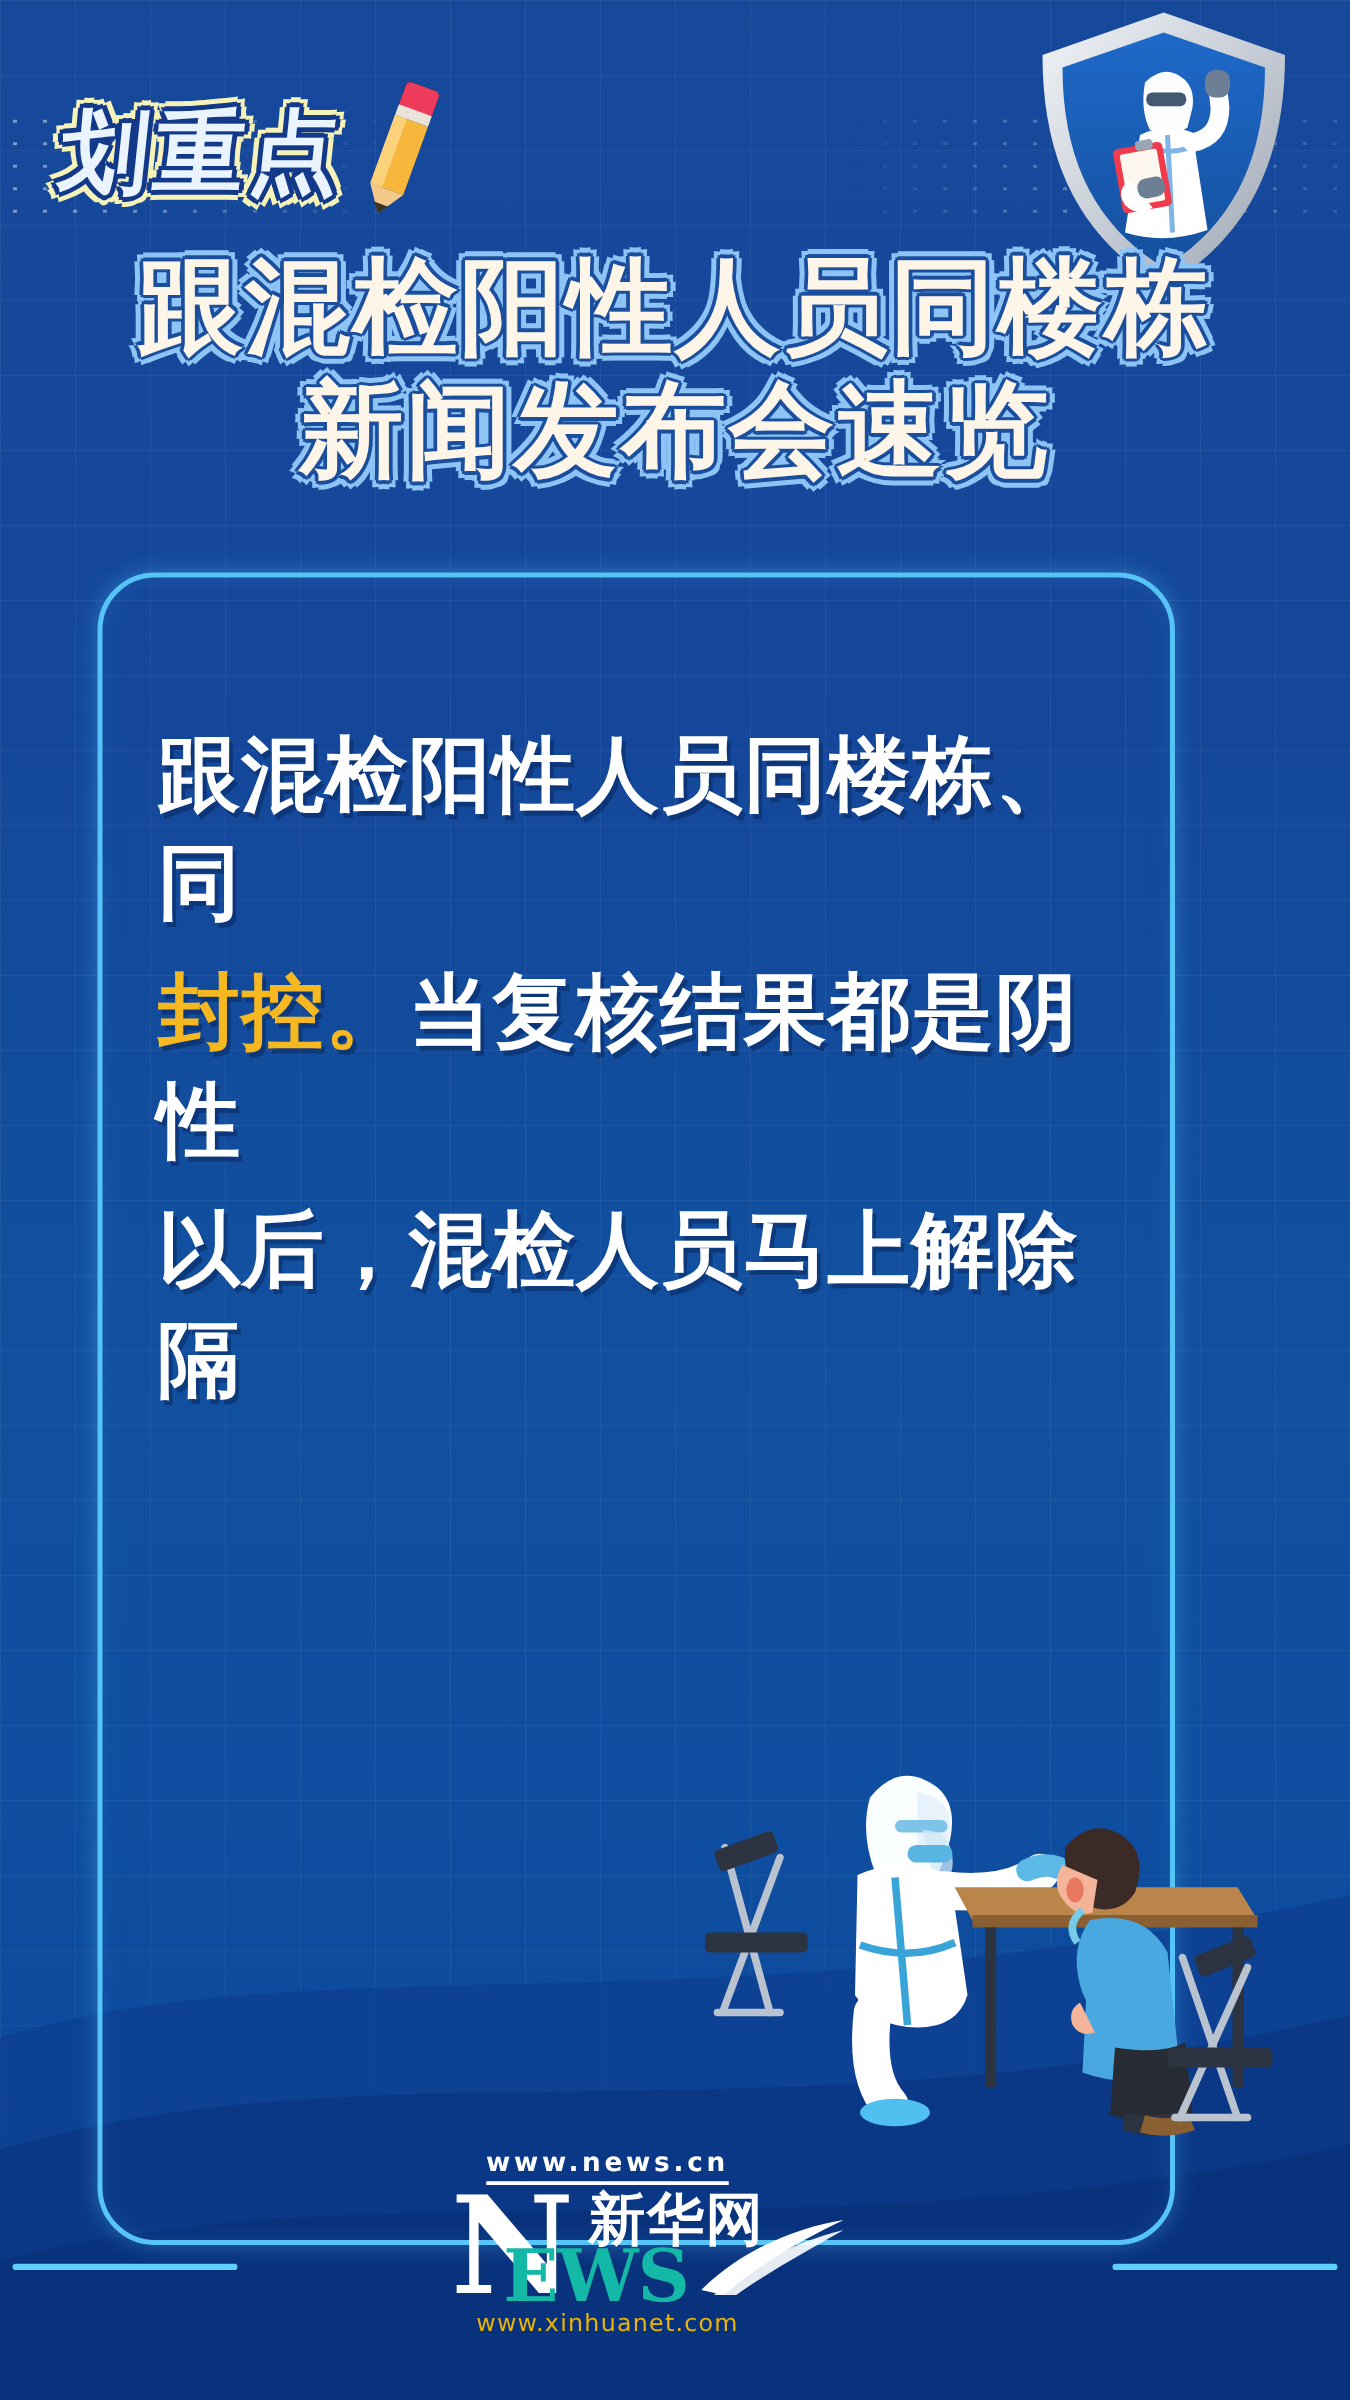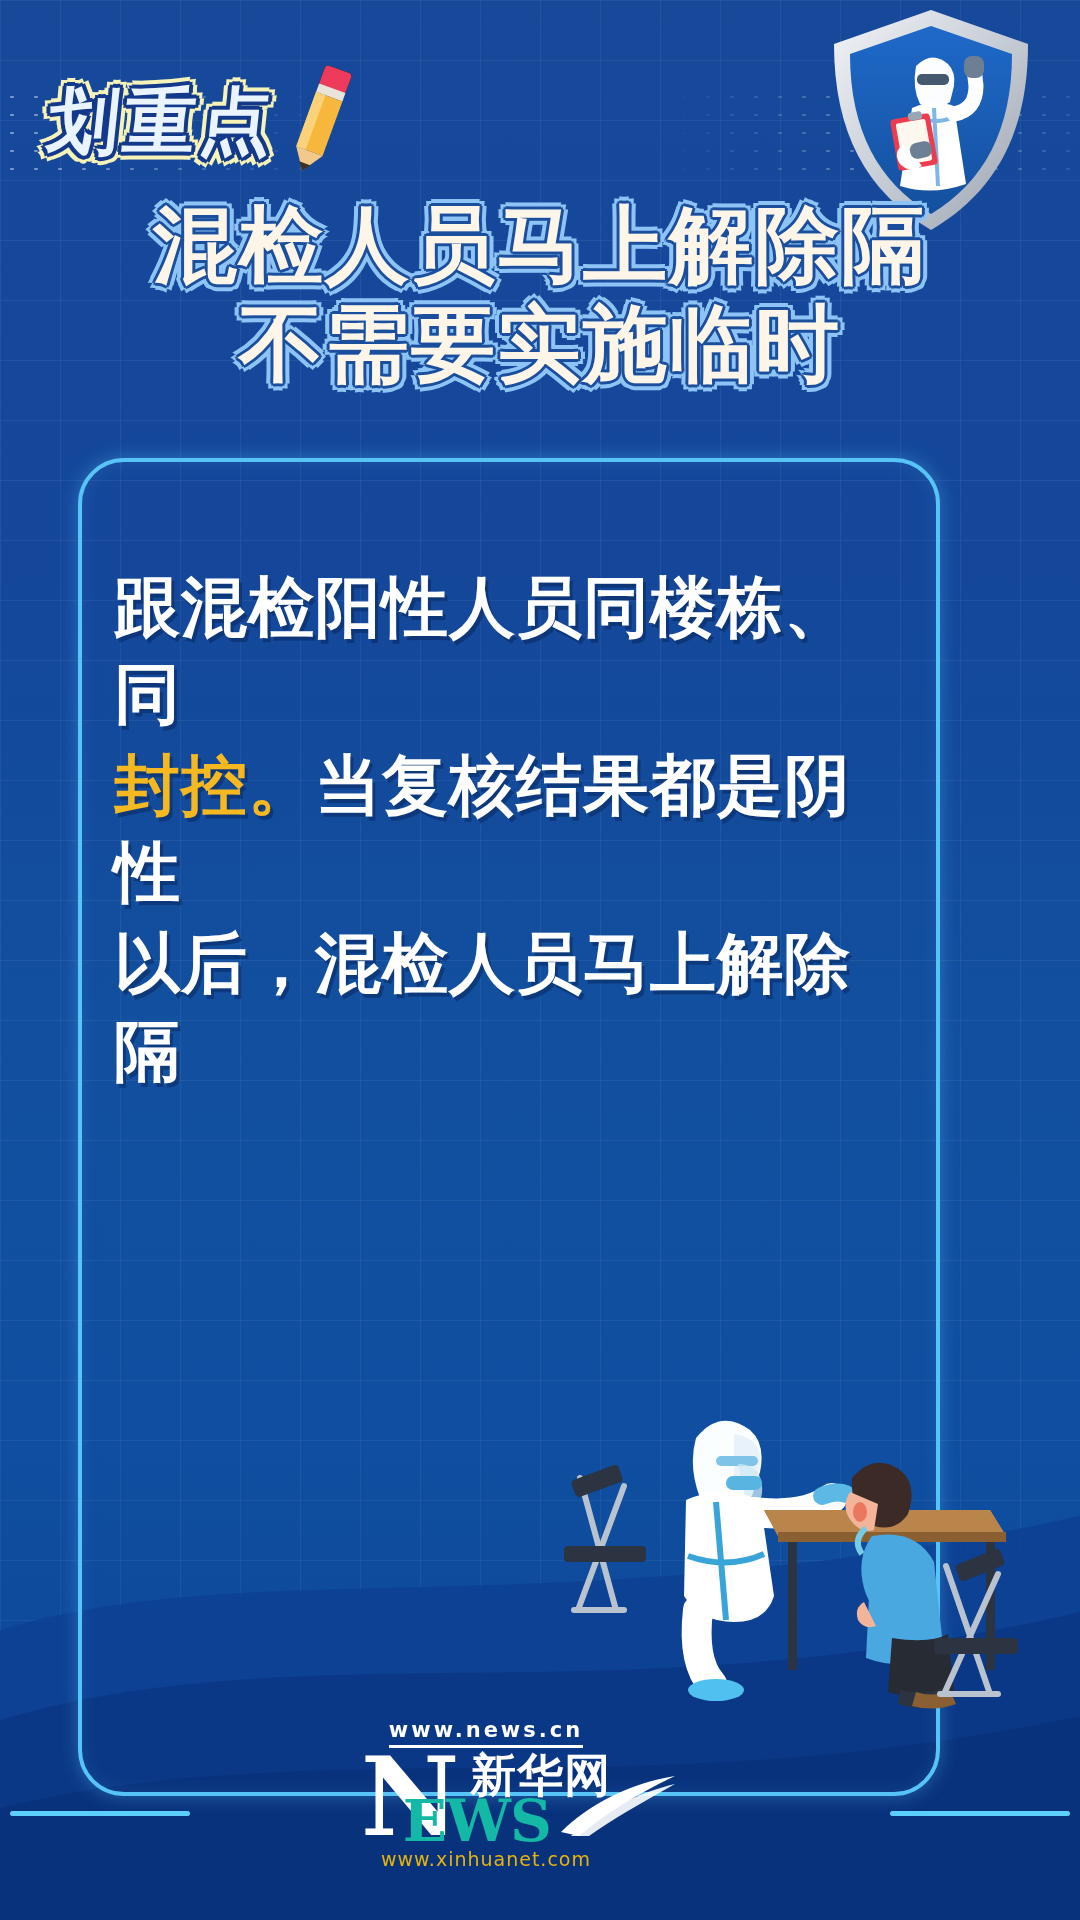--- a/index.html
+++ b/index.html
@@ -81,21 +81,21 @@
     position:absolute;left:78px;top:458px;width:854px;height:1330px;z-index:5;
     border:4px solid #57c4f7;border-radius:46px;
     box-shadow:0 0 18px rgba(90,200,255,.35), inset 0 0 18px rgba(90,200,255,.12);
     background:transparent;
   }
   
   .body{
     position:absolute;left:110px;top:560px;width:790px;z-index:7;
   }
   .body p{
-    margin:4px;
+    margin:16px;
     font-size:66px;line-height:1.32;font-weight:bold;letter-spacing:1px;
     color:#ffffff;
     font-family:"DejaVu Sans","Liberation Sans",sans-serif;
     text-shadow:3px 4px 0 rgba(8,40,95,.55);
   }
   .hl{color:#f6b821;}
 
   
   .illus{position:absolute;left:520px;bottom:200px;width:560px;height:360px;z-index:8;}
 
@@ -196,22 +196,22 @@
       <rect x="78" y="112" width="40" height="52" rx="4" fill="#ef3b4e" transform="rotate(-10 98 138)"></rect>
       <rect x="83" y="117" width="30" height="42" rx="2" fill="#fdf7ee" transform="rotate(-10 98 138)"></rect>
       <rect x="92" y="108" width="14" height="8" rx="3" fill="#9aa6b5" transform="rotate(-10 99 112)"></rect>
 
       <path d="M88 140 q-12 8 -4 20 q10 10 22 2" fill="#ffffff"></path>
       <rect x="94" y="138" width="22" height="16" rx="7" fill="#6d7f94" transform="rotate(-12 105 146)"></rect>
     </g>
   </svg>
 
   <div class="title">
-    <div class="title-line">混检人员马上解除隔</div>
-    <div class="title-line">不需要实施临时</div>
+    <div class="title-line">跟混检阳性人员同楼栋</div>
+    <div class="title-line">新闻发布会速览</div>
   </div>
 
   <div class="card"></div>
 
   <div class="body">
     <p>
       <span>跟混检阳性人员同楼栋、同</span>
     </p>
     <p>
       <span class="hl">封控。</span><span>当复核结果都是阴性</span>

